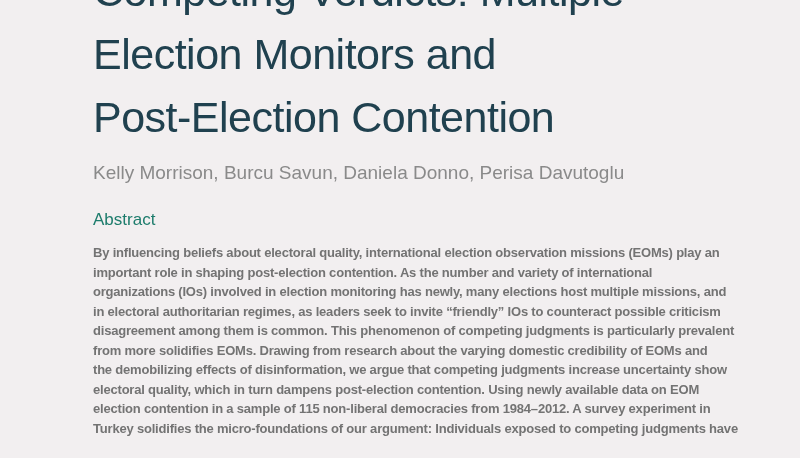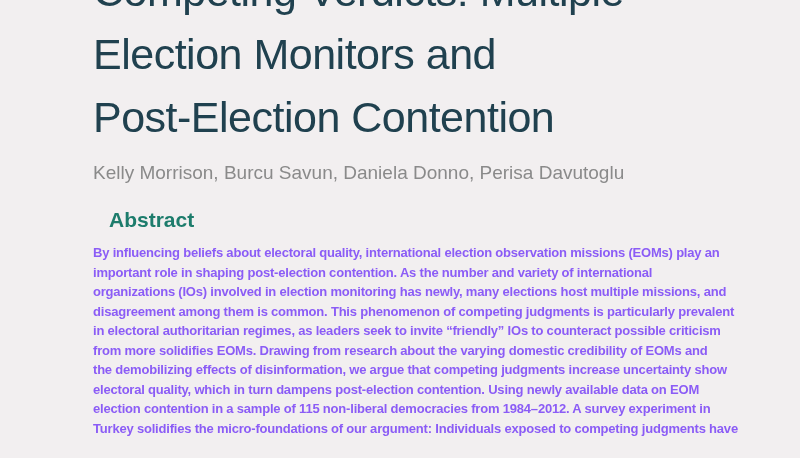--- a/index.html
+++ b/index.html
@@ -31,33 +31,33 @@
   }
   .authors {
     margin: 12px 0 16px 0;
     font-size: 19px;
     line-height: 23px;
     font-weight: 400;
     color: #8a8a8a;
     white-space: nowrap;
   }
   .abstract-heading {
-    margin: 24px 0 0 16px;
-    font-size: 21px;
+    margin: 24px 0 0 0;
+    font-size: 17px;
     line-height: 24px;
-    font-weight: 700;
+    font-weight: 400;
     color: #1d7c6c;
   }
   .abstract-body {
     margin-top: 11px;
     font-size: 13px;
     line-height: 19.5px;
     font-weight: 600;
     letter-spacing: -0.2px;
-    color: #8b5cf6;
+    color: #737373;
   }
   .abstract-body .a-line {
     white-space: nowrap;
   }
 </style>
 </head>
 <body>
 
 <div class="page">
   <div class="content">
@@ -69,22 +69,22 @@
       </h1>
 
     <div class="authors">Kelly Morrison, Burcu Savun, Daniela Donno, Perisa Davutoglu</div>
 
     <h2 class="abstract-heading">Abstract</h2>
 
     <div class="abstract-body">
         <div class="a-line">By influencing beliefs about electoral quality, international election observation missions (EOMs) play an</div>
         <div class="a-line">important role in shaping post-election contention. As the number and variety of international</div>
         <div class="a-line">organizations (IOs) involved in election monitoring has newly, many elections host multiple missions, and</div>
+        <div class="a-line">in electoral authoritarian regimes, as leaders seek to invite “friendly” IOs to counteract possible criticism</div>
         <div class="a-line">disagreement among them is common. This phenomenon of competing judgments is particularly prevalent</div>
-        <div class="a-line">in electoral authoritarian regimes, as leaders seek to invite “friendly” IOs to counteract possible criticism</div>
         <div class="a-line">from more solidifies EOMs. Drawing from research about the varying domestic credibility of EOMs and</div>
         <div class="a-line">the demobilizing effects of disinformation, we argue that competing judgments increase uncertainty show</div>
         <div class="a-line">electoral quality, which in turn dampens post-election contention. Using newly available data on EOM</div>
         <div class="a-line">election contention in a sample of 115 non-liberal democracies from 1984–2012. A survey experiment in</div>
         <div class="a-line">Turkey solidifies the micro-foundations of our argument: Individuals exposed to competing judgments have</div>
       </div>
 
   </div>
 </div>
 

